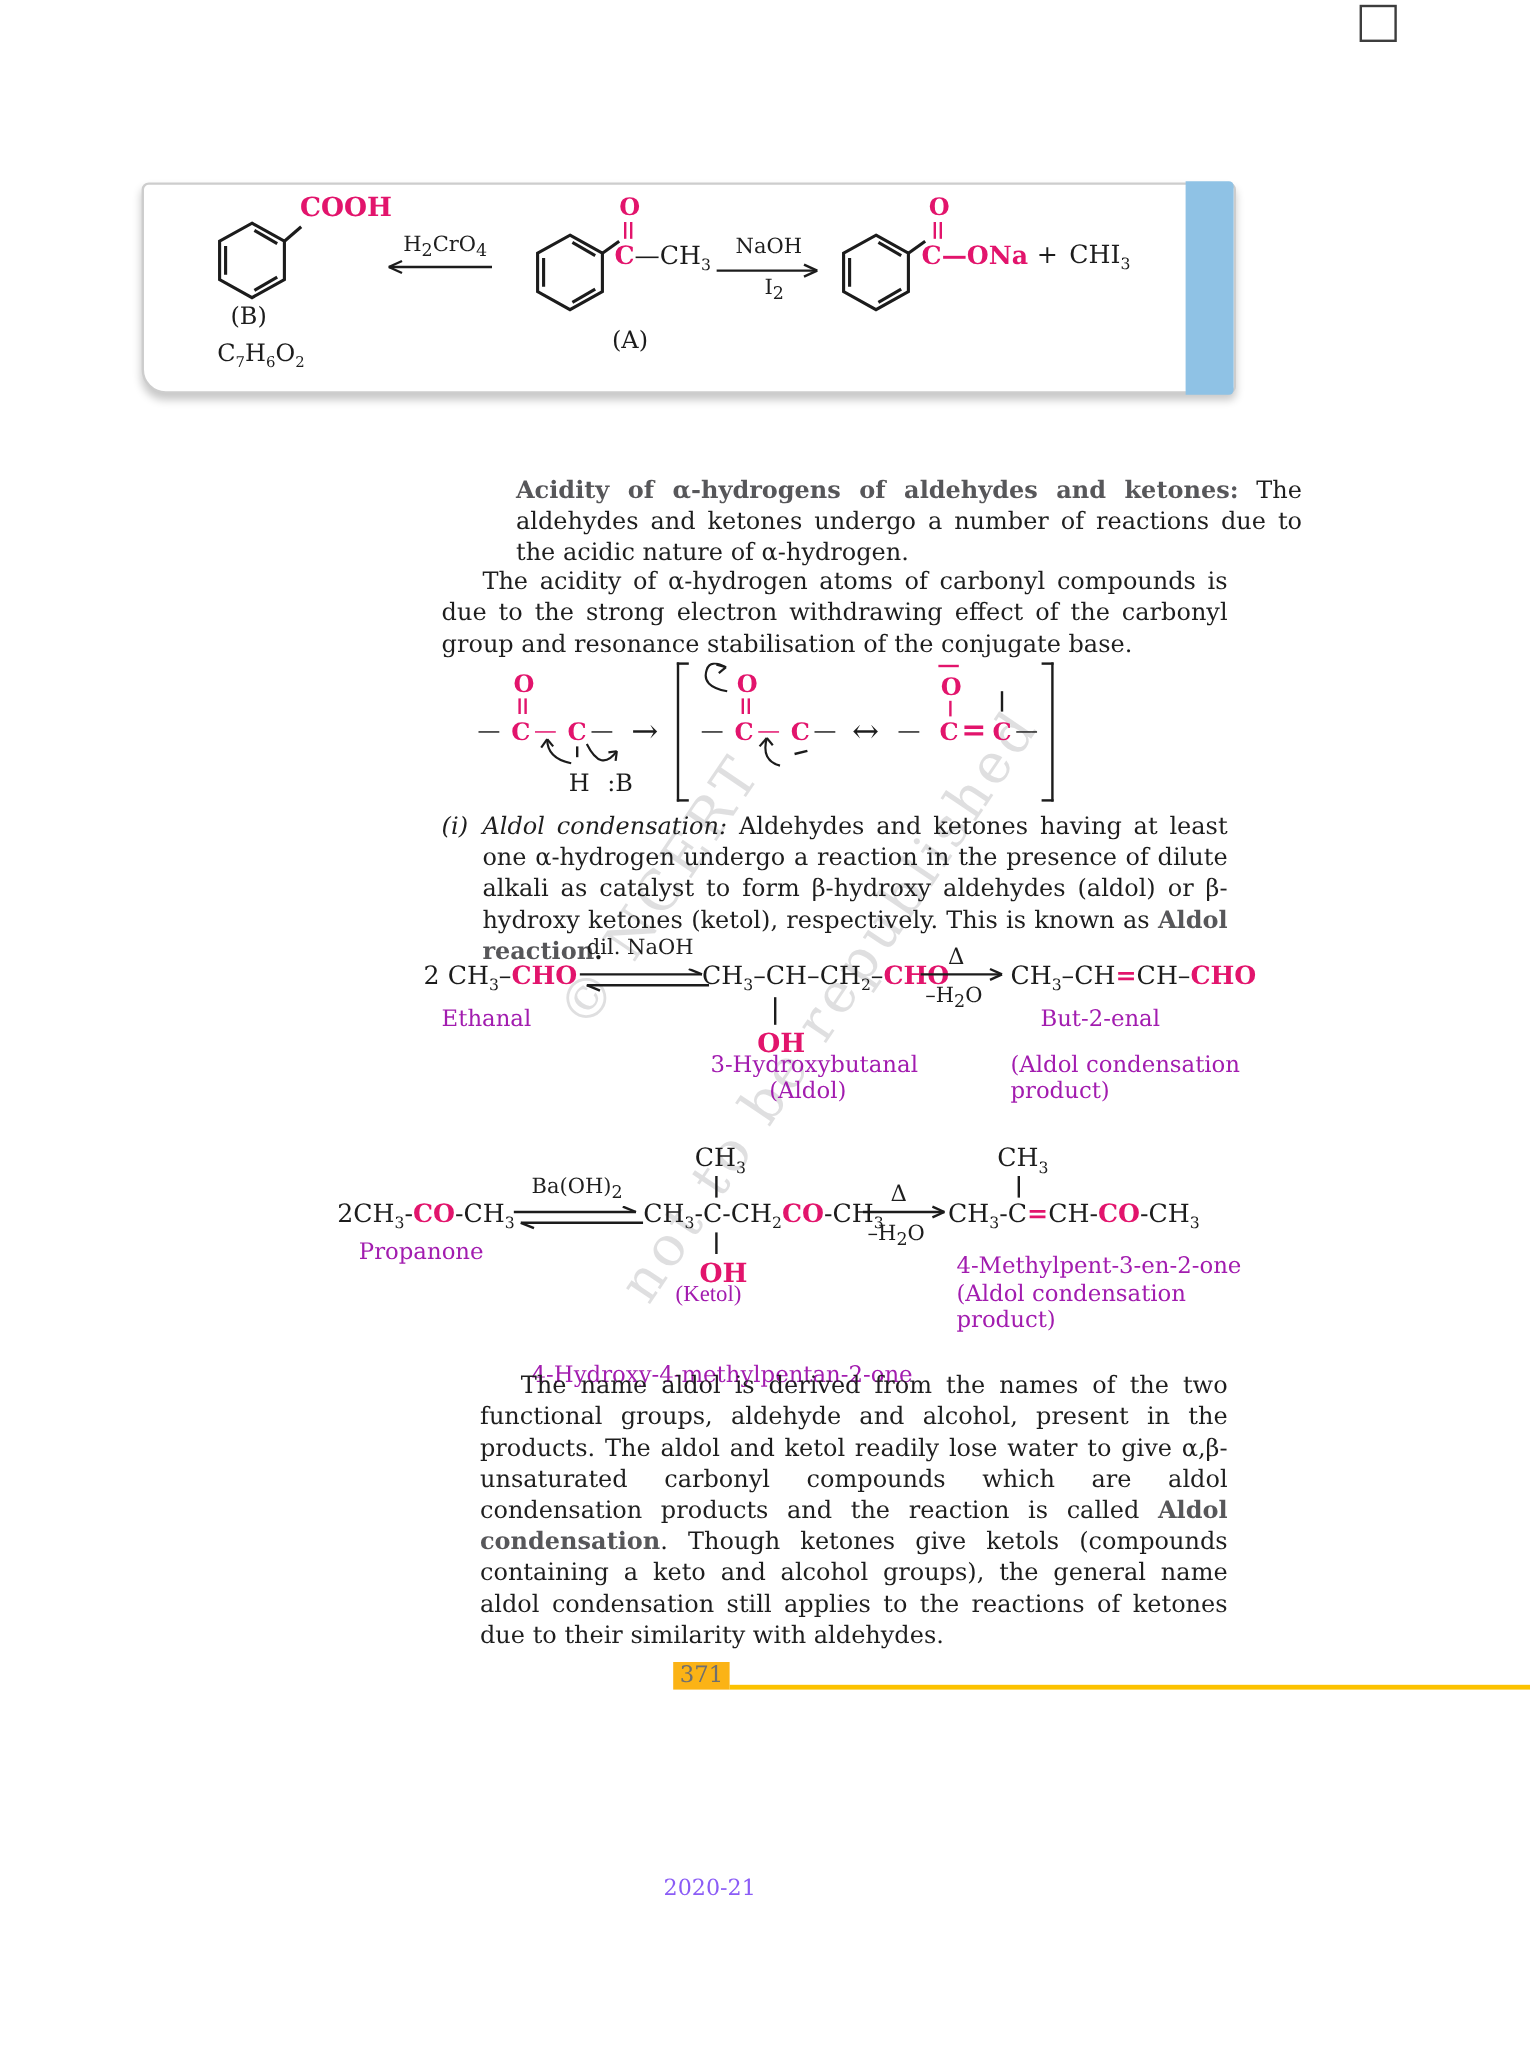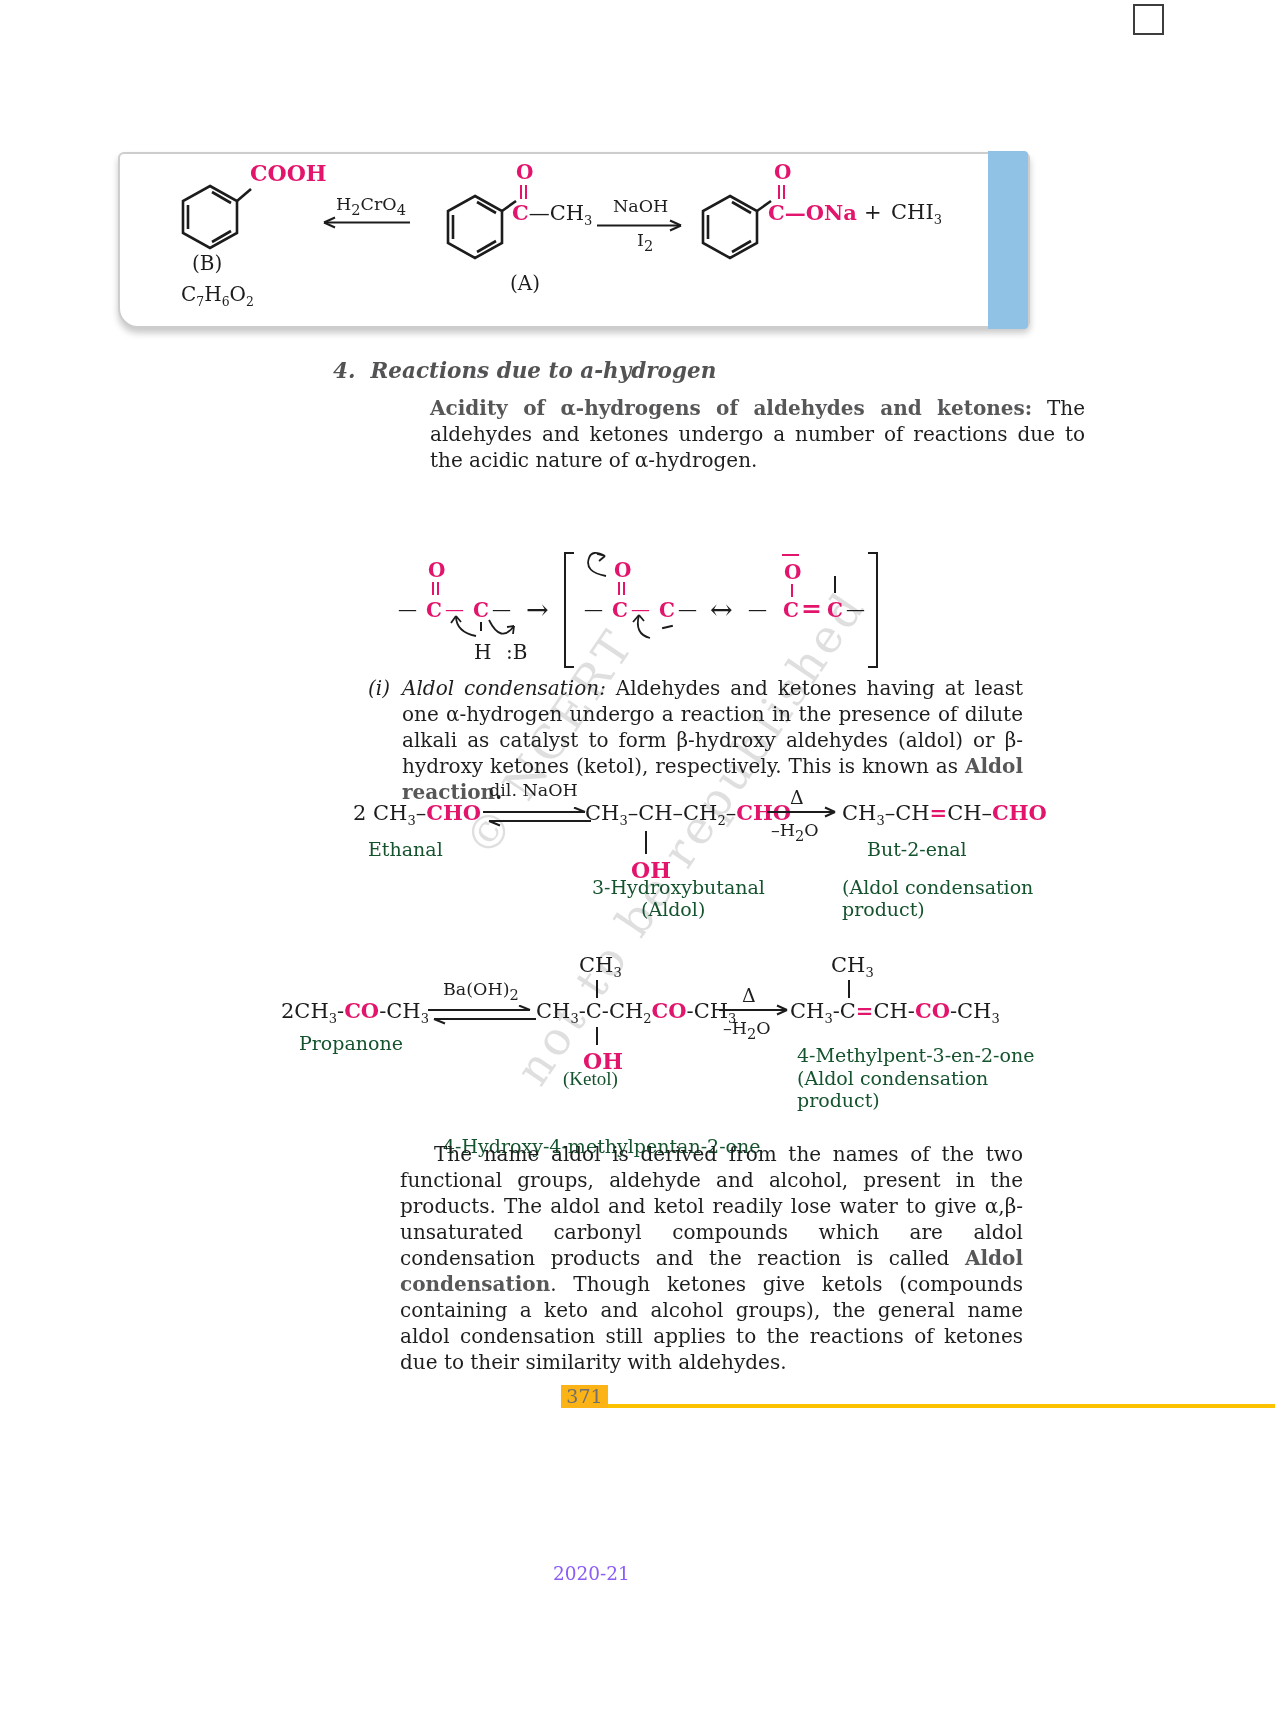--- a/index.html
+++ b/index.html
@@ -22,21 +22,21 @@
   .acc{color:var(--pink);font-weight:bold;}
   .atom{font-family:"DejaVu Serif",serif;font-size:20px;font-weight:bold;color:var(--pink);}
   .batom{font-family:"DejaVu Serif",serif;font-size:20px;color:var(--ink);}
   .bondtxt{font-family:"DejaVu Serif",serif;font-size:19px;color:var(--ink);}
   .bondtxt.pink{color:var(--pink);}
   .vline{width:2px;background:var(--ink);}
   .vline.pink{background:var(--pink);}
   .dbond{width:7px;border-left:2.4px solid var(--pink);border-right:2.4px solid var(--pink);}
   .body-text{font-size:20px;line-height:26px;text-align:justify;color:#1e1e1e;}
   .gray-b{color:var(--gray-head);font-weight:bold;}
-  .name-label{font-family:"DejaVu Serif",serif;font-size:19px;color:#14532d;white-space:nowrap;}
+  .name-label{font-family:"DejaVu Serif",serif;font-size:19px;color:#a21caf;white-space:nowrap;}
   .small-label{font-family:"DejaVu Serif",serif;font-size:17.5px;color:#1e1e1e;white-space:nowrap;}
   svg{display:block;}
   .wmark{
     font-family:"DejaVu Serif",serif;color:rgba(130,130,135,0.26);
     transform:rotate(-56deg);transform-origin:center;
     font-size:46px;letter-spacing:4px;text-align:center;line-height:170px;white-space:nowrap;
   }
 </style>
 </head>
 <body>
@@ -108,27 +108,24 @@
       <line x1="13" y1="27" x2="13" y2="51"></line>
       <line x1="62" y1="23" x2="76" y2="13"></line>
     </g>
   </svg>
   <span class="abs atom" style="left:774px;top:160px;">O</span>
   <div class="abs dbond" style="left:778px;top:185px;height:14px;"></div>
   <span class="abs formula" style="left:768px;top:200px;"><span class="acc">C—ONa</span></span>
   <span class="abs formula" style="left:864px;top:200px;">+</span>
   <span class="abs formula" style="left:891px;top:200px;">CHI<sub>3</sub></span>
 
-  <div class="abs" style="left:333px;top:358px;font-size:21.5px;font-style:italic;font-weight:bold;color:#535356;">
-    <span>4.</span>&nbsp;
-    <span>Reactions due to a-hydrogen</span>
-  </div>
 
   <div class="abs body-text" style="left:388px;top:395px;width:655px;margin-left:42px;"><span class="gray-b">Acidity of α-hydrogens of aldehydes and ketones:</span><span> The aldehydes and ketones undergo a number of reactions due to the acidic nature of α-hydrogen.</span></div>
 
+  <div class="abs body-text" style="left:368px;top:471px;width:655px;text-indent:34px;">The acidity of α-hydrogen atoms of carbonyl compounds is due to the strong electron withdrawing effect of the carbonyl group and resonance stabilisation of the conjugate base.</div>
 
   <div class="abs" style="left:390px;top:552px;width:500px;height:125px;">
 
     <span class="abs atom" style="left:38px;top:6px;">O</span>
     <div class="abs dbond" style="left:42px;top:30px;height:13px;"></div>
     <span class="abs bondtxt" style="left:8px;top:46px;">—</span>
     <span class="abs atom" style="left:36px;top:46px;">C</span>
     <span class="abs bondtxt pink" style="left:55px;top:46px;">—</span>
     <span class="abs atom" style="left:83px;top:46px;">C</span>
     <span class="abs bondtxt" style="left:102px;top:46px;">—</span>

